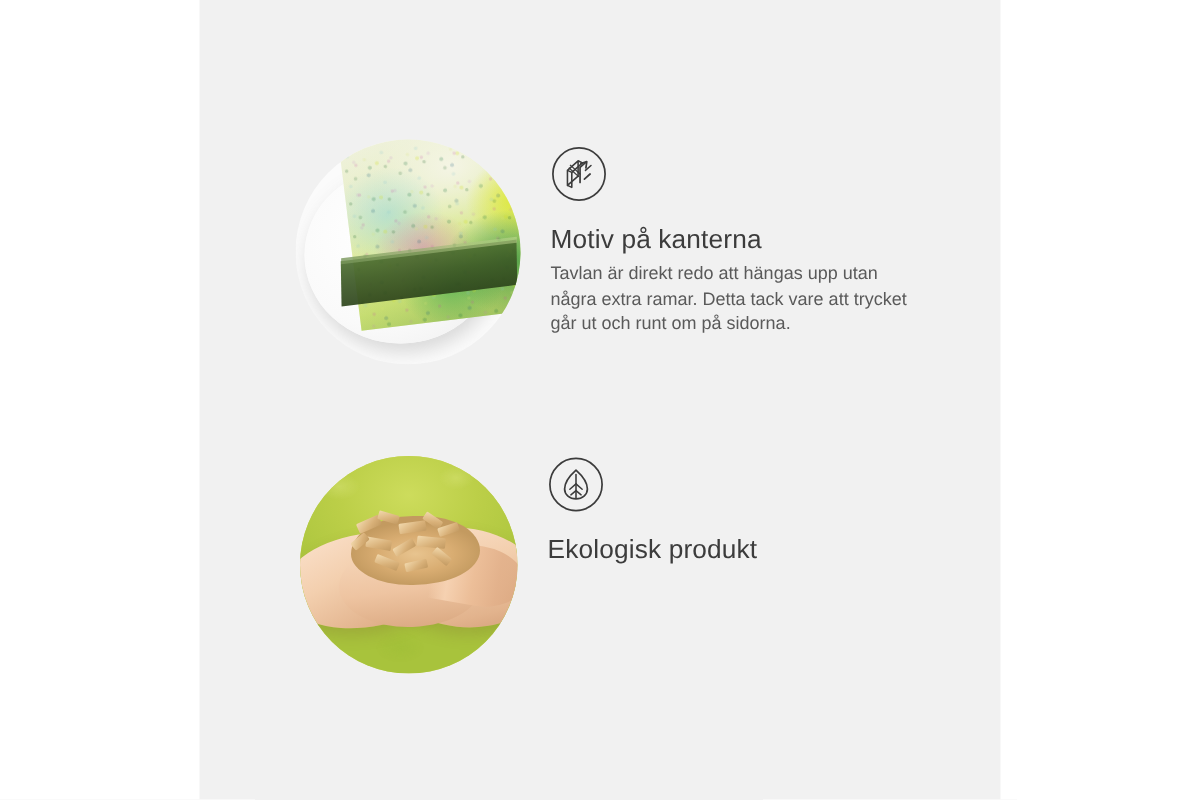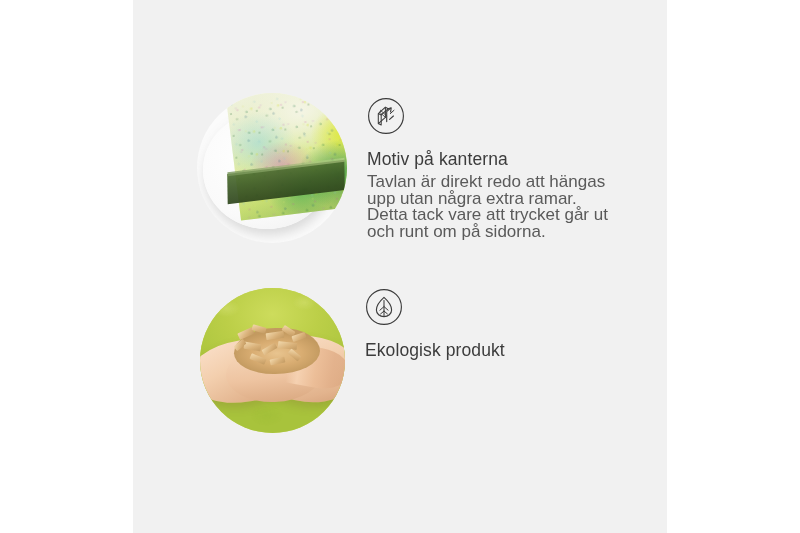--- a/index.html
+++ b/index.html
@@ -28,21 +28,21 @@
     background: #f1f1f1;
   }
 
   
   .feature {
     position: absolute;
     display: flex;
     align-items: flex-start;
   }
   .feature-1 { left: 0px;  top: 93px; width: 586px; }
-  .feature-2 { left: 0px;  top: 288px; width: 534px; }
+  .feature-2 { left: 0px;  top: 304px; width: 534px; }
 
   
   .photo-wrap {
     position: relative;
     flex: 0 0 auto;
   }
   .photo {
     border-radius: 50%;
     overflow: hidden;
     position: relative;
@@ -215,21 +215,21 @@
   .feature-title {
     margin: 13px 0 4px 0;
     font-size: 17.5px;
     line-height: 22px;
     color: #3c3c3c;
     font-weight: 400;
     letter-spacing: 0.1px;
   }
   .feature-desc {
     margin: 0;
-    font-size: 17px;
+    font-size: 12px;
     line-height: 16.6px;
     color: #5a5a5a;
     max-width: 245px;
   }
 </style>
 </head>
 <body>
 
 <div class="stage">
   <div class="panel">

